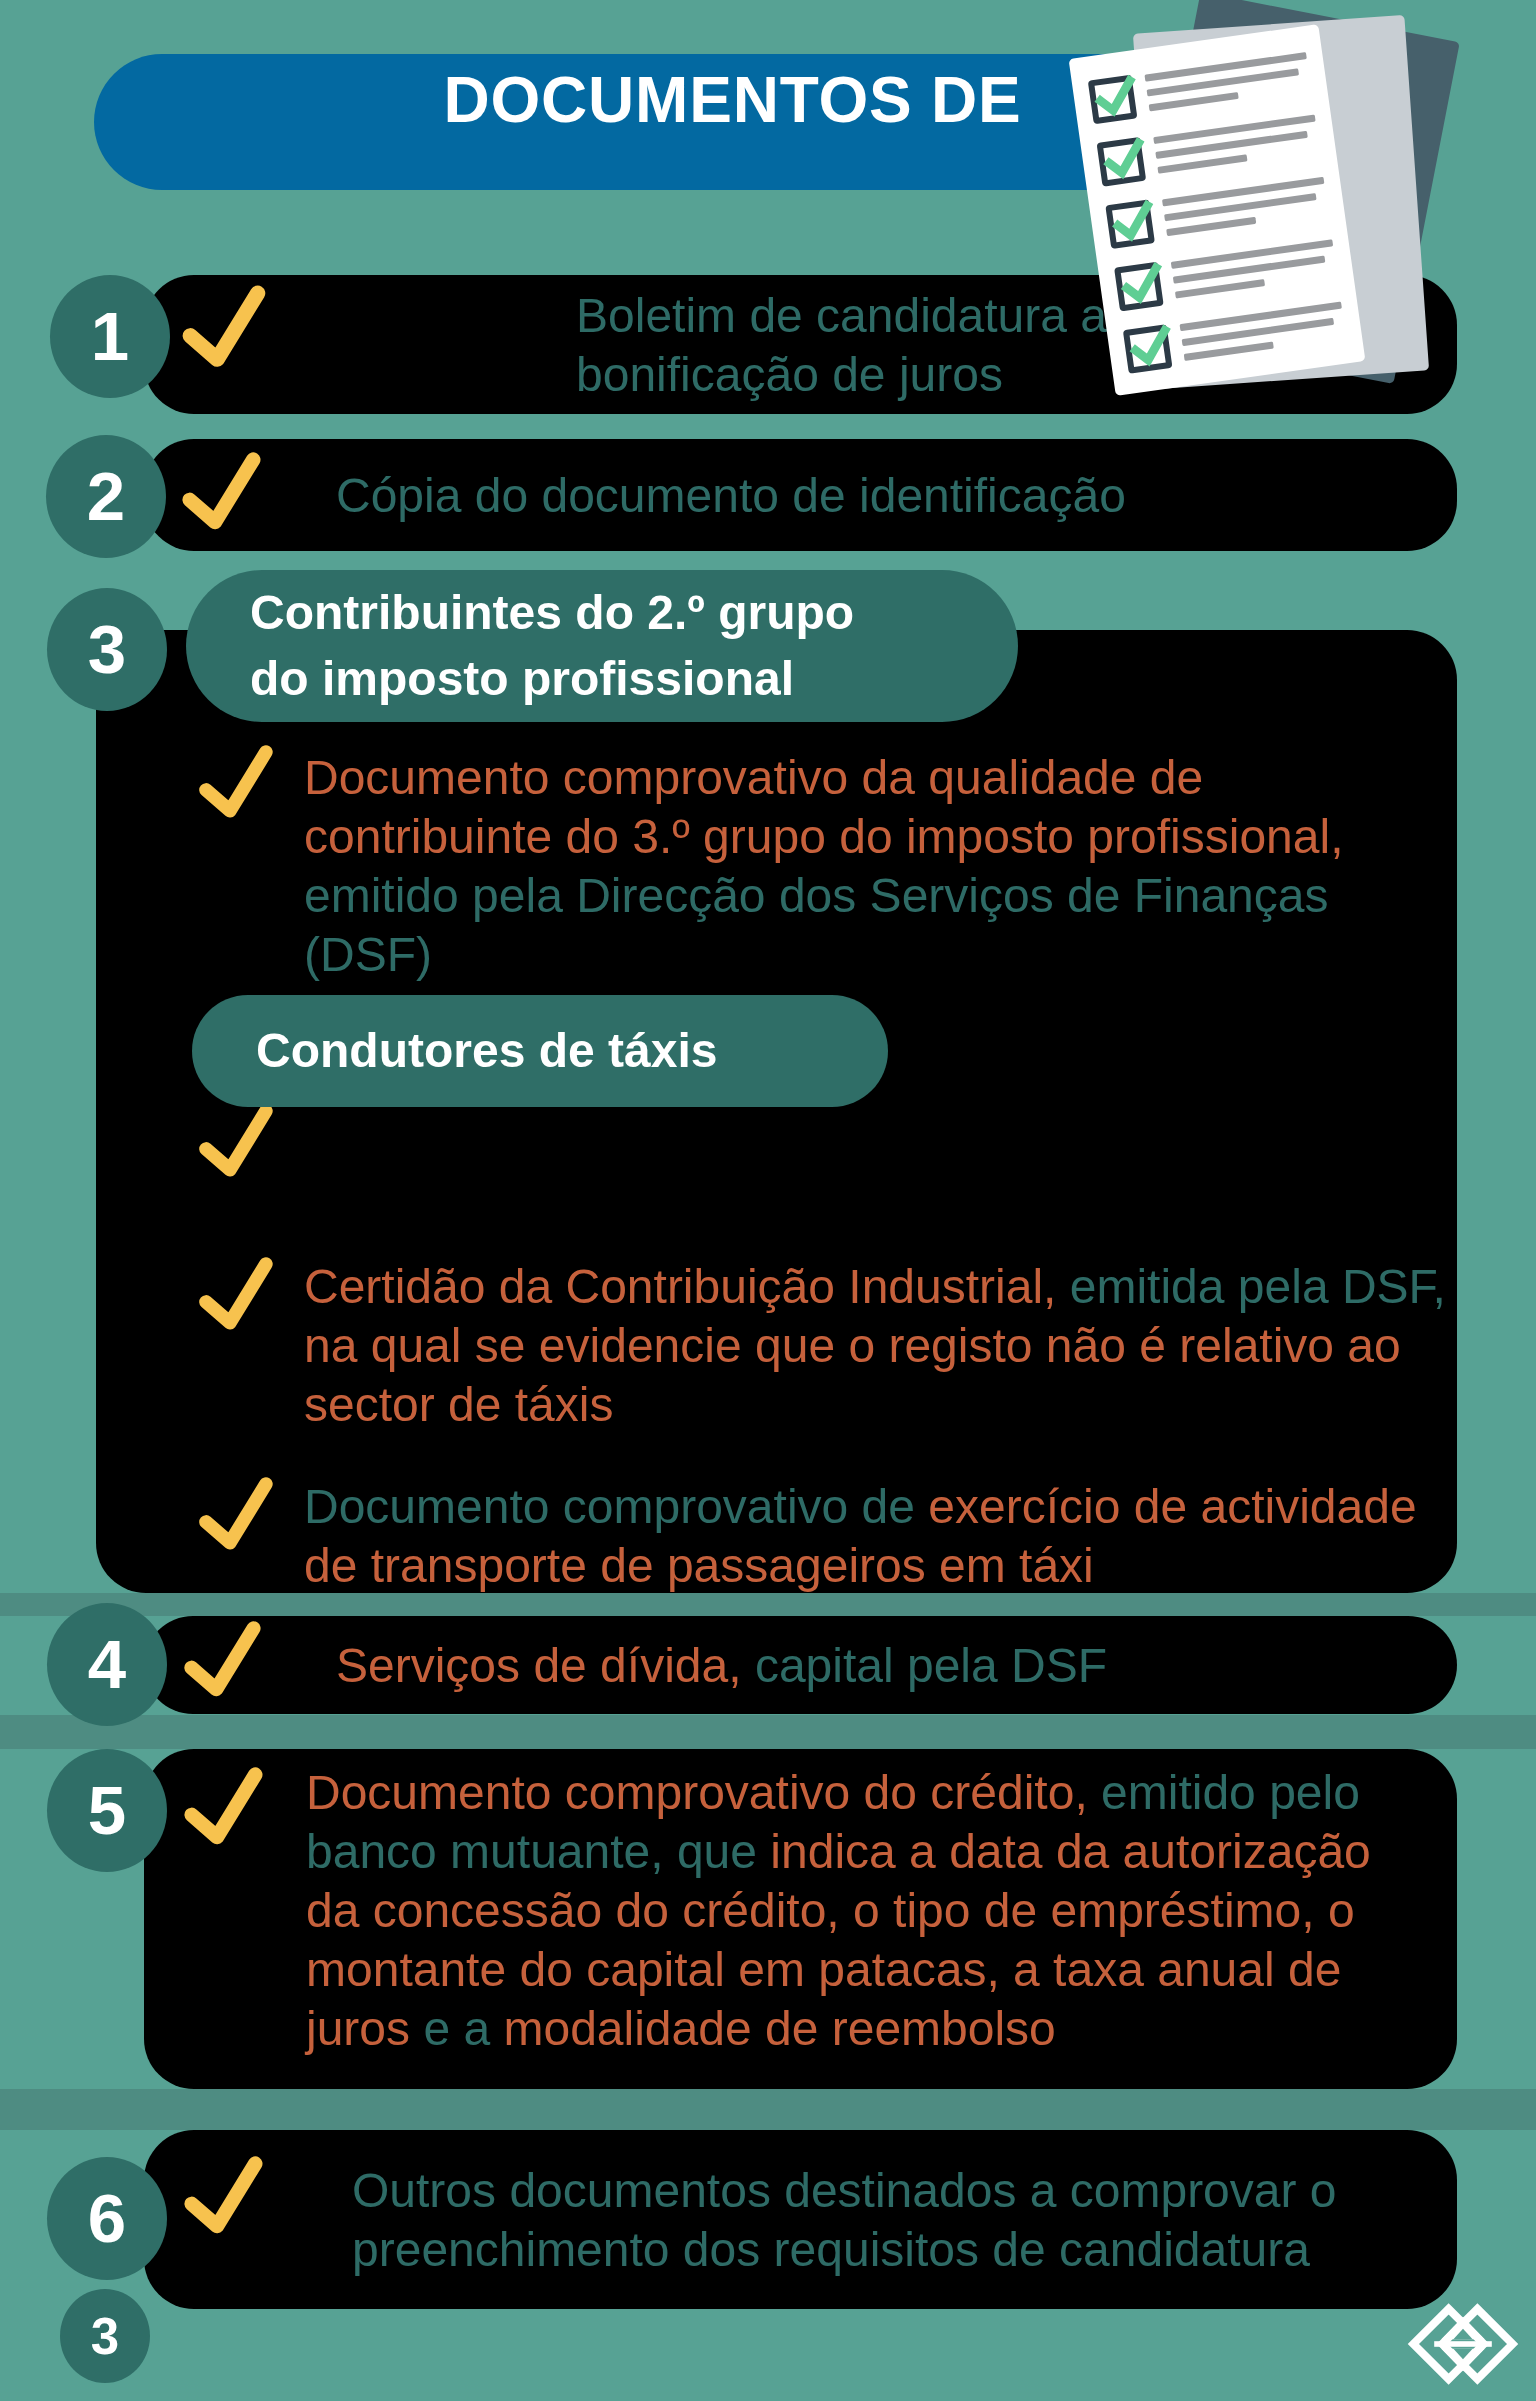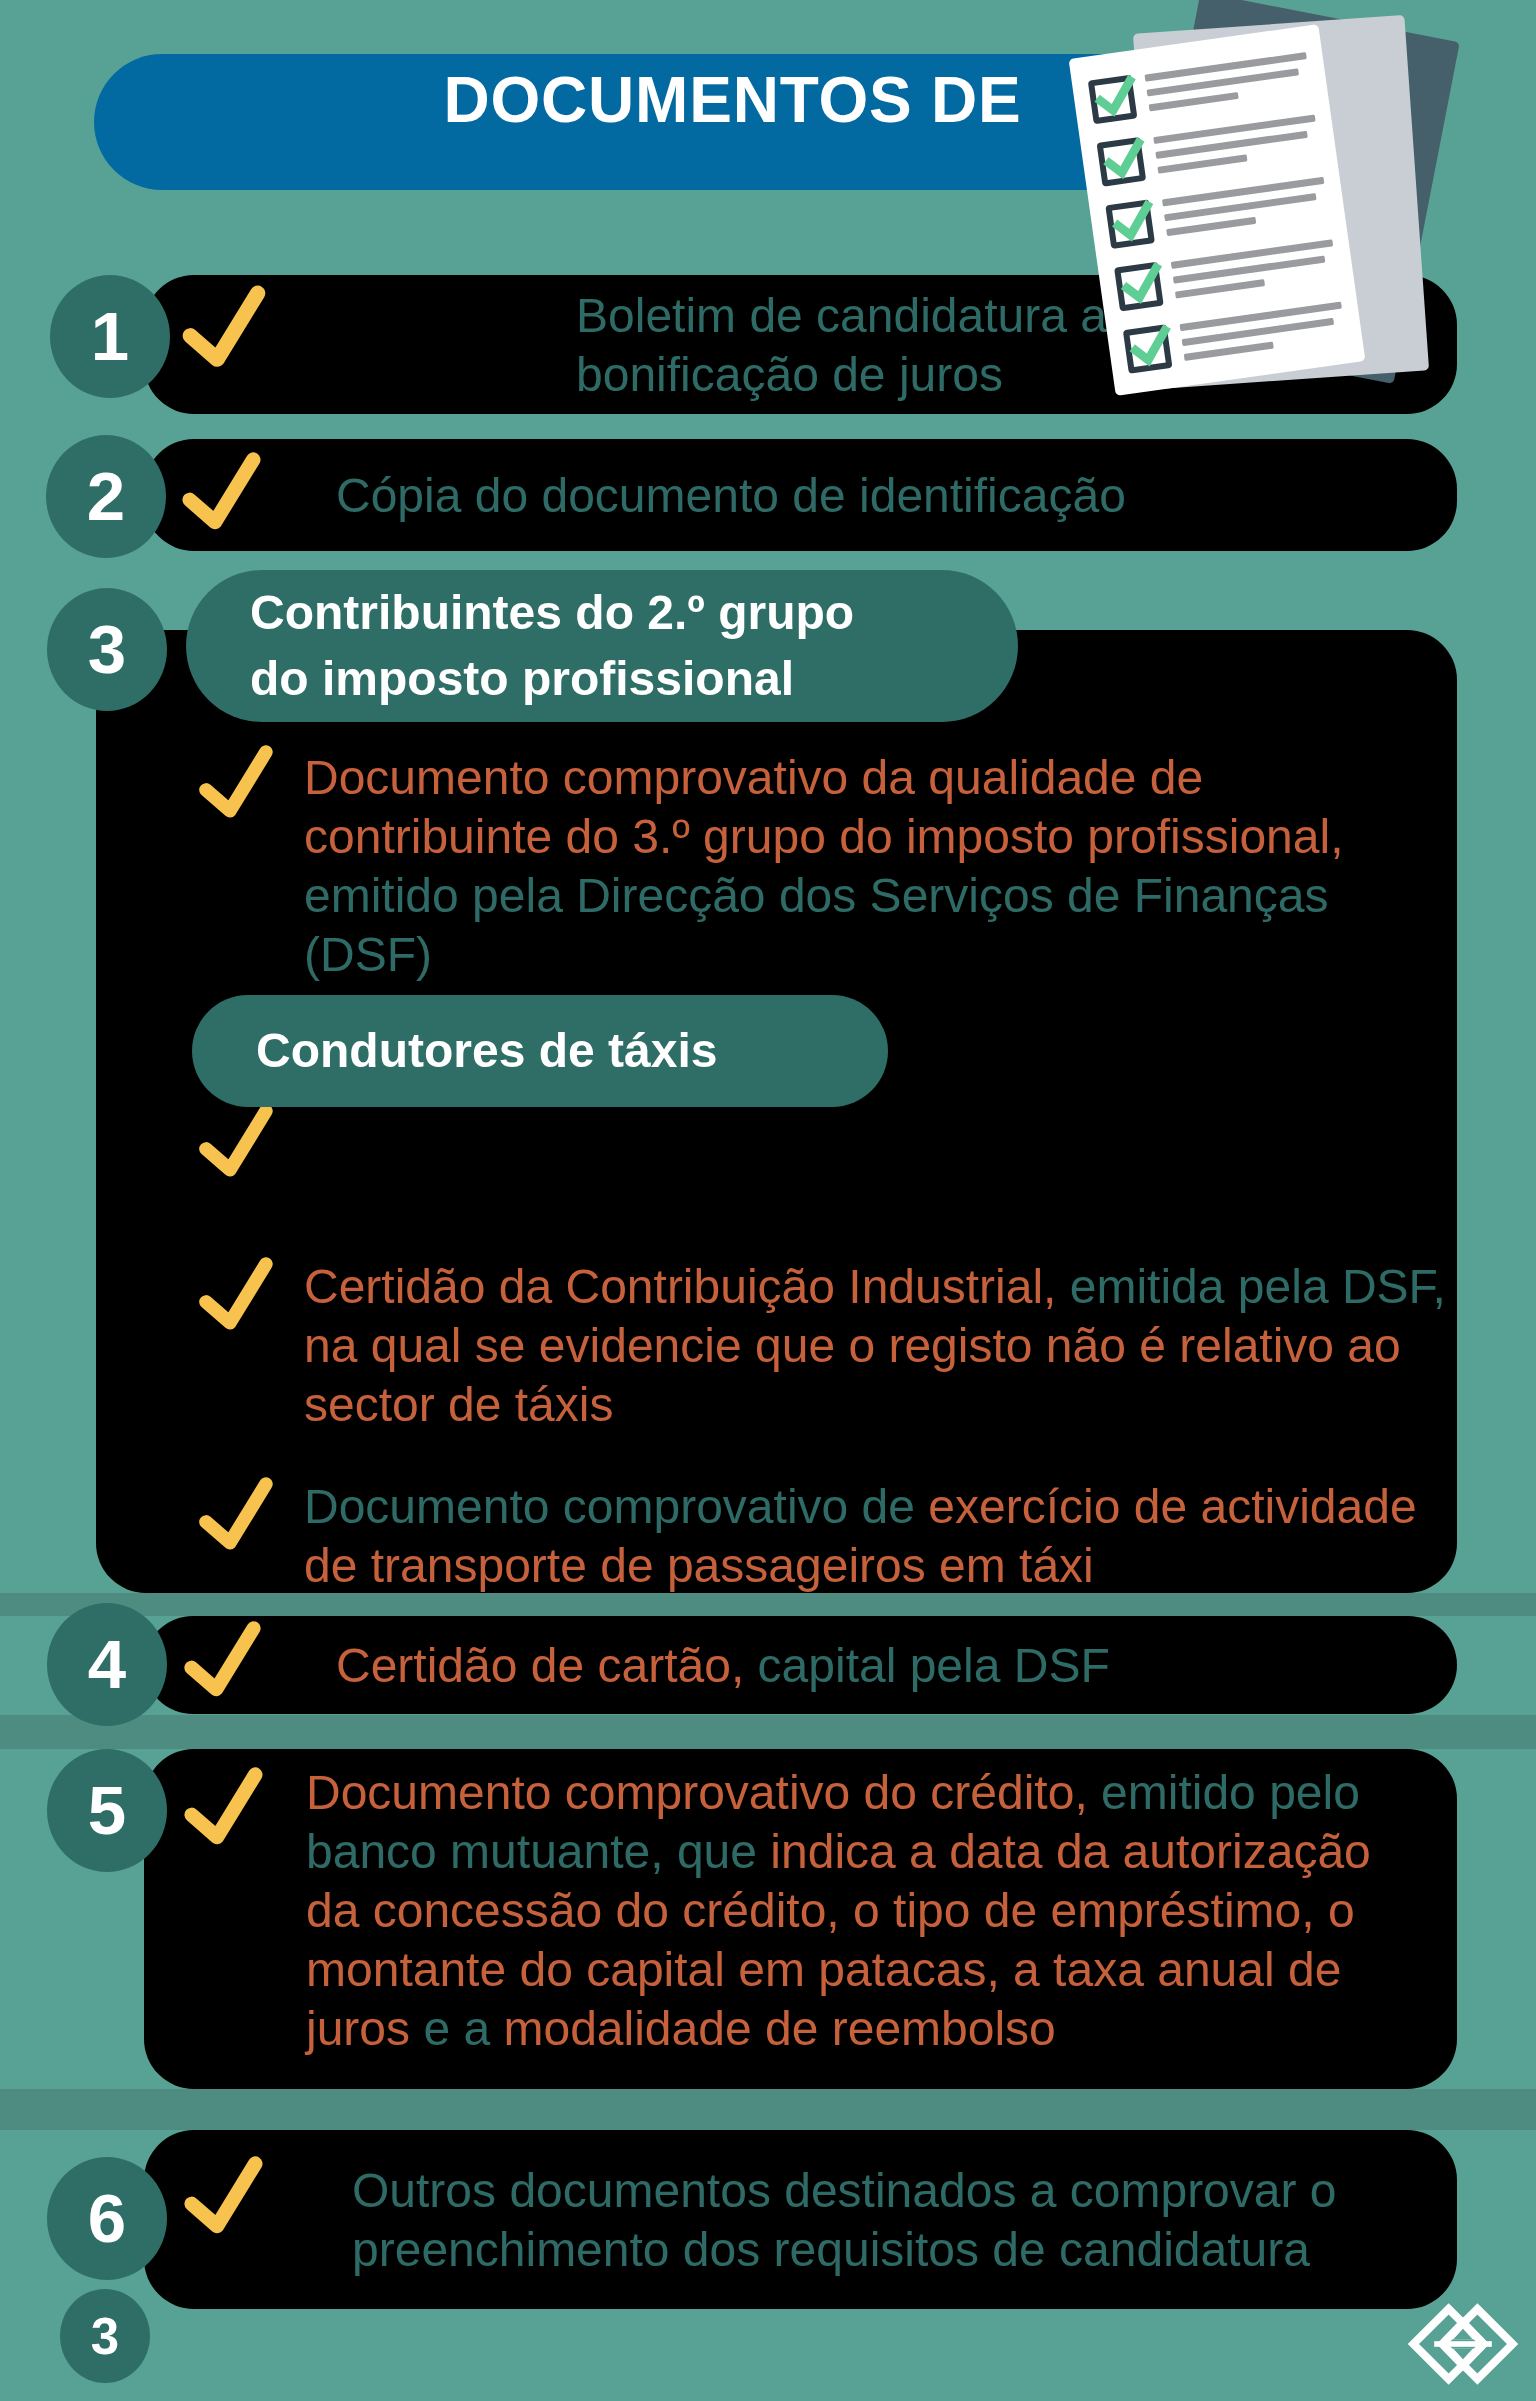--- a/index.html
+++ b/index.html
@@ -241,21 +241,21 @@
 
 <div class="badge" id="badge4">
     <span>4</span>
   </div>
 <section class="box" id="card4">
   <span class="tick" style="left:37px;top:3.2px;">
     <svg width="83" height="83" viewBox="0 0 100 100">
         <polyline points="12,56 40,84 90,14" fill="none" stroke="#F7C24E" stroke-width="17" stroke-linecap="round" stroke-linejoin="round"></polyline>
       </svg>
   </span>
-  <p class="body" style="width:1121px;"><span class="orange">Certidão de cartão,</span><span class="teal"> capital pela DSF</span></p>
+  <p class="body" style="width:1121px;"><span class="orange">Serviços de dívida,</span><span class="teal"> capital pela DSF</span></p>
 </section>
 
 <div class="badge" id="badge5">
     <span>5</span>
   </div>
 <section class="box" id="card5">
   <span class="tick" style="left:37px;top:16px;">
     <svg width="85" height="85" viewBox="0 0 100 100">
         <polyline points="12,56 40,84 90,14" fill="none" stroke="#F7C24E" stroke-width="17" stroke-linecap="round" stroke-linejoin="round"></polyline>
       </svg>

